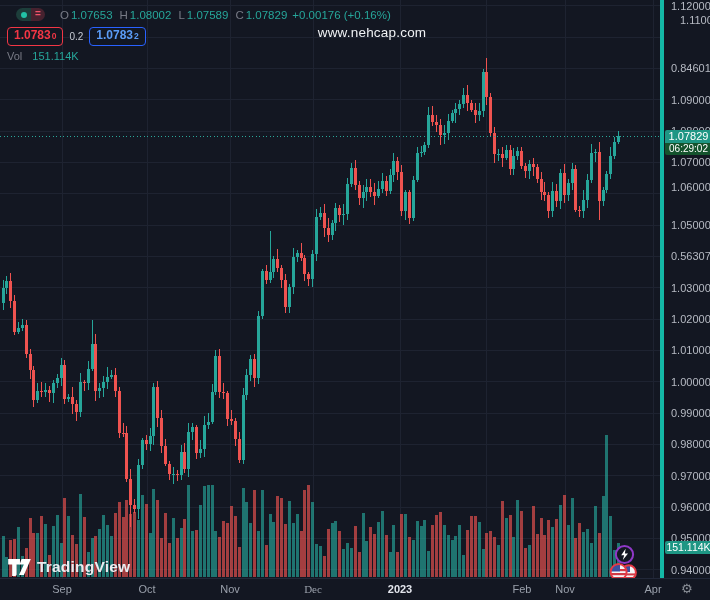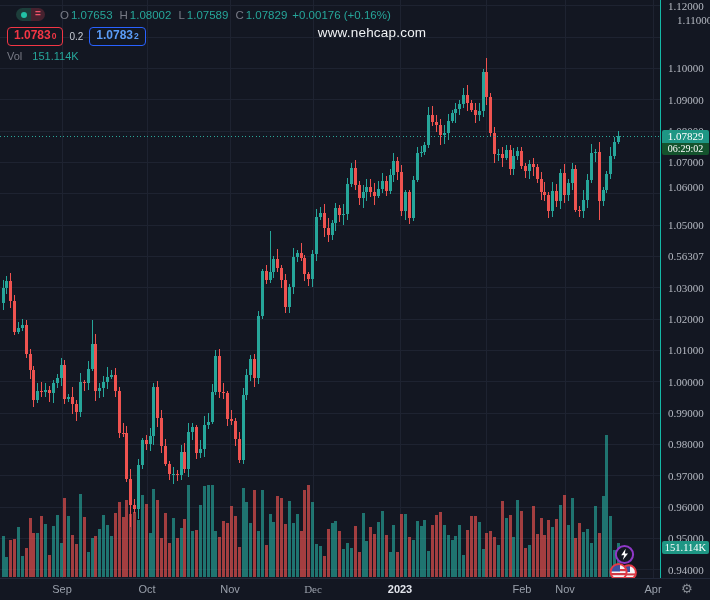--- a/index.html
+++ b/index.html
@@ -30,21 +30,21 @@
   .spread{color:#c7cbd4;font-size:10px;margin:0 6px;}
   .volrow{margin-top:5px;font-size:11px;display:flex;}
   .volrow .k{color:#787b86;}
   .volrow .vv{color:#26a69a;margin-left:10px;}
   .tvlogo{position:absolute;left:8px;top:558px;z-index:2;display:flex;align-items:center;gap:6px;cursor:pointer;}
   .tvtext{color:#e9ecf0;font-size:15.5px;font-weight:700;letter-spacing:.2px;}
   .evt{position:absolute;z-index:3;cursor:pointer;line-height:0;}
   .zap{left:614px;top:544px;}
   .flags{left:609px;top:562px;}
   .paxis{position:absolute;left:660px;top:0;width:50px;height:578px;background:#131722;
-         border-left:1px solid #14b8a6;z-index:4;cursor:ns-resize;font-family:Liberation Serif, serif;}
+         border-left:4px solid #14b8a6;z-index:4;cursor:ns-resize;}
   .pl{position:absolute;left:7px;transform:translateY(-50%);font-size:11px;color:#b6bac3;white-space:nowrap;}
   .plabel{position:absolute;left:1px;width:47px;border-radius:2px;overflow:hidden;text-align:center;color:#fff;z-index:2;}
   .pl-top{background:#1e9684;font-size:11px;line-height:13px;font-weight:500;}
   .pl-cd{background:#14532d;font-size:10px;line-height:12px;}
   .vlabel{position:absolute;left:1px;top:541px;width:47px;border-radius:2px;background:#1e9684;
           color:#fff;font-size:10.5px;line-height:13px;text-align:center;z-index:2;}
   .taxis{position:absolute;left:0;top:578px;width:710px;height:22px;background:#131722;
          border-top:1px solid #222839;z-index:4;cursor:ew-resize;}
   .tl{position:absolute;top:4px;transform:translateX(-50%);font-size:11px;color:#9aa0ab;}
   .tl.year{color:#e2e5ec;font-weight:700;}
@@ -600,20 +600,27 @@
             <span>1.0783</span>
             <sup>2</sup>
           </span>
       </div>
       <div class="volrow">
         <span class="k">Vol</span>
         <span class="vv">151.114K</span>
       </div>
     </div>
 
+    <div class="tvlogo">
+      <svg width="23" height="17" viewBox="0 0 24 18">
+        <path fill="#ffffff" d="M0 0h12.5a1.5 1.5 0 0 1 0 .1V5.7H9v10.8a1.5 1.5 0 0 1-1.5 1.5H4.2V5.7H0z"></path>
+        <path fill="#ffffff" d="M14.2 0H24l-7.3 17h-5.2l5.1-11.3h-4.4a1.5 1.5 0 0 1 0-.1z"></path>
+      </svg>
+      <span class="tvtext">TradingView</span>
+    </div>
 
     <div class="evt zap">
       <svg width="21" height="21" viewBox="0 0 21 21">
         <circle cx="10.5" cy="10.5" r="8.6" fill="#131722" stroke="#9038c8" stroke-width="2"></circle>
         <polygon points="11.6,4.8 7.2,11.2 10.2,11.2 8.8,16 14,9.4 10.9,9.4" fill="#ffffff"></polygon>
       </svg>
     </div>
     <div class="evt flags">
       <svg width="30" height="20" viewBox="0 0 30 20">
         <defs>
@@ -640,21 +647,21 @@
         </g>
         <circle cx="9.6" cy="10" r="8" fill="none" stroke="#e53945" stroke-width="2"></circle>
       </svg>
     </div>
   </div>
 
   <div class="paxis">
     <div id="price-labels">
         <div class="pl" style="top: 5.6722px;">1.12000</div>
         <div class="pl" style="top: 20px; margin-left: 9px;">1.11000</div>
-        <div class="pl" style="top: 68.3484px;">1.10000</div>
+        <div class="pl" style="top: 68.3484px;">0.84601</div>
         <div class="pl" style="top: 99.6865px;">1.09000</div>
         <div class="pl" style="top: 131.025px;">1.08000</div>
         <div class="pl" style="top: 162.363px;">1.07000</div>
         <div class="pl" style="top: 187px;">1.06000</div>
         <div class="pl" style="top: 225.039px;">1.05000</div>
         <div class="pl" style="top: 256.377px;">0.56307</div>
         <div class="pl" style="top: 287.715px;">1.03000</div>
         <div class="pl" style="top: 319.053px;">1.02000</div>
         <div class="pl" style="top: 350.391px;">1.01000</div>
         <div class="pl" style="top: 381.729px;">1.00000</div>

